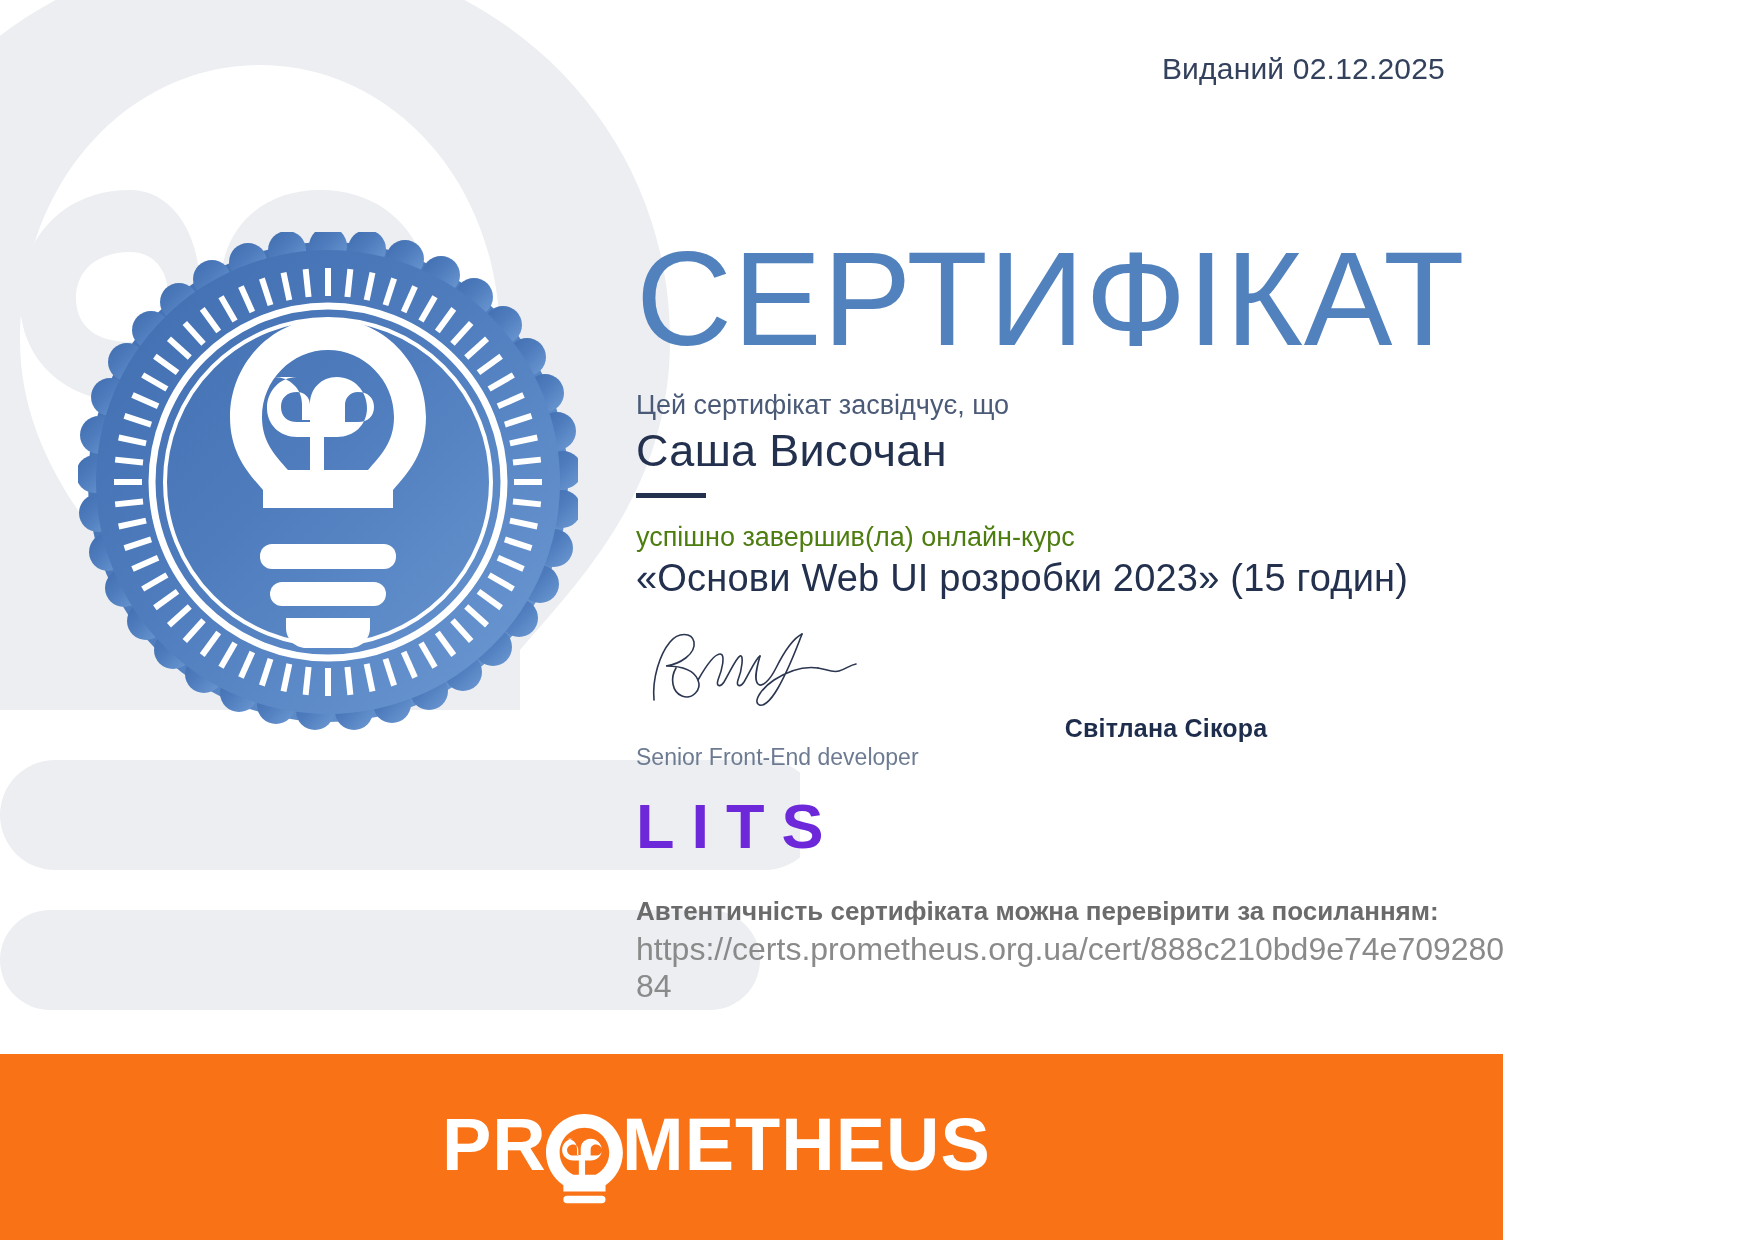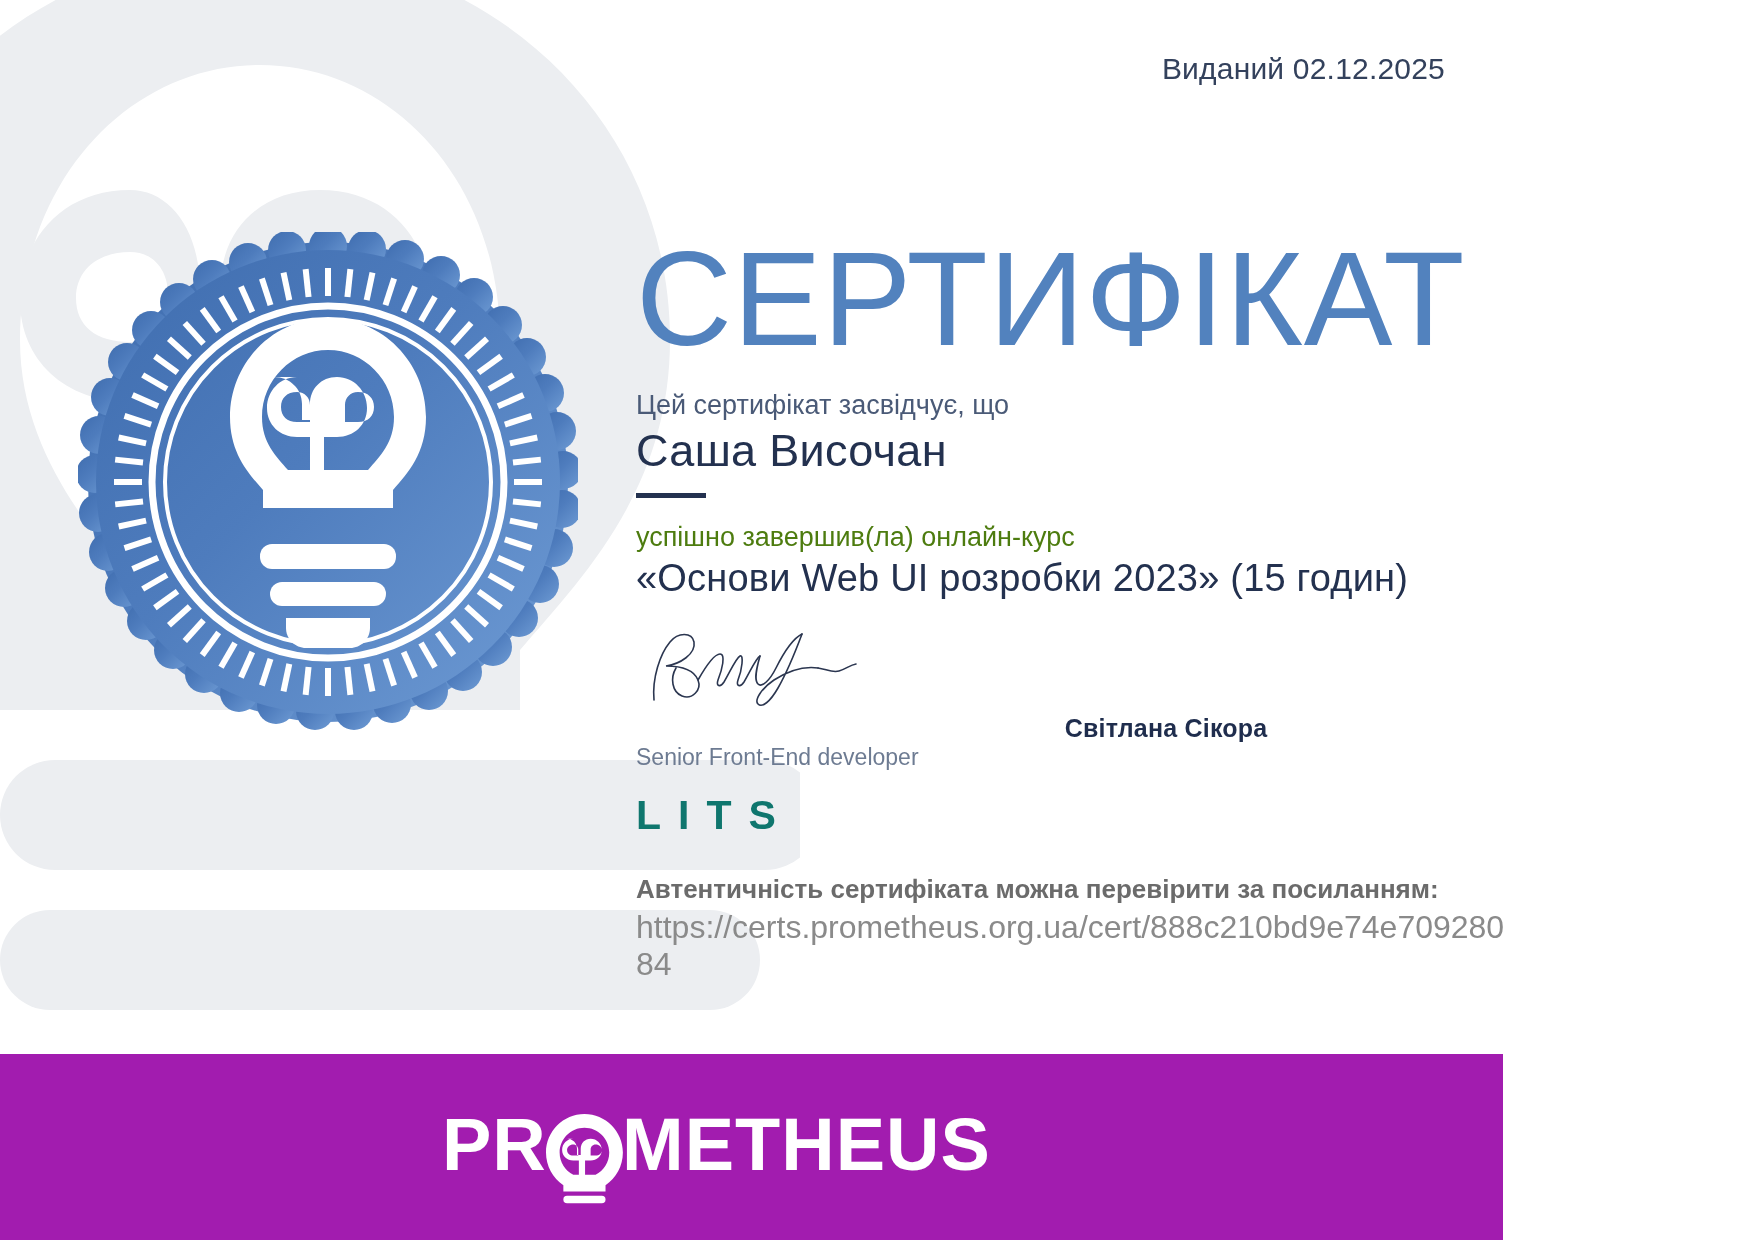--- a/index.html
+++ b/index.html
@@ -129,23 +129,23 @@
   .signer-title {
     margin-top: 1px;
     font-size: 23px;
     color: #6d7b92;
     font-weight: 400;
   }
 
   
   .partner-logo {
     margin-top: 24px;
-    font-size: 41px;
+    font-size: 63px;
     font-weight: bold;
-    color: #0f766e;
+    color: #6d28d9;
     letter-spacing: 17px;
     line-height: 1;
   }
 
   
   .verify-block {
     margin-top: 38px;
   }
   .verify-label {
     font-size: 26px;
@@ -160,21 +160,21 @@
     word-break: break-all;
   }
 
   
   .footer {
     position: absolute;
     left: 0;
     right: 0;
     bottom: 0;
     height: 186px;
-    background: #a21caf;
+    background: #f97316;
     display: flex;
     align-items: center;
     justify-content: center;
   }
   .brand-logo {
     display: flex;
     align-items: center;
     transform: translateY(6px);
   }
   .brand-logo svg { display: block; }

